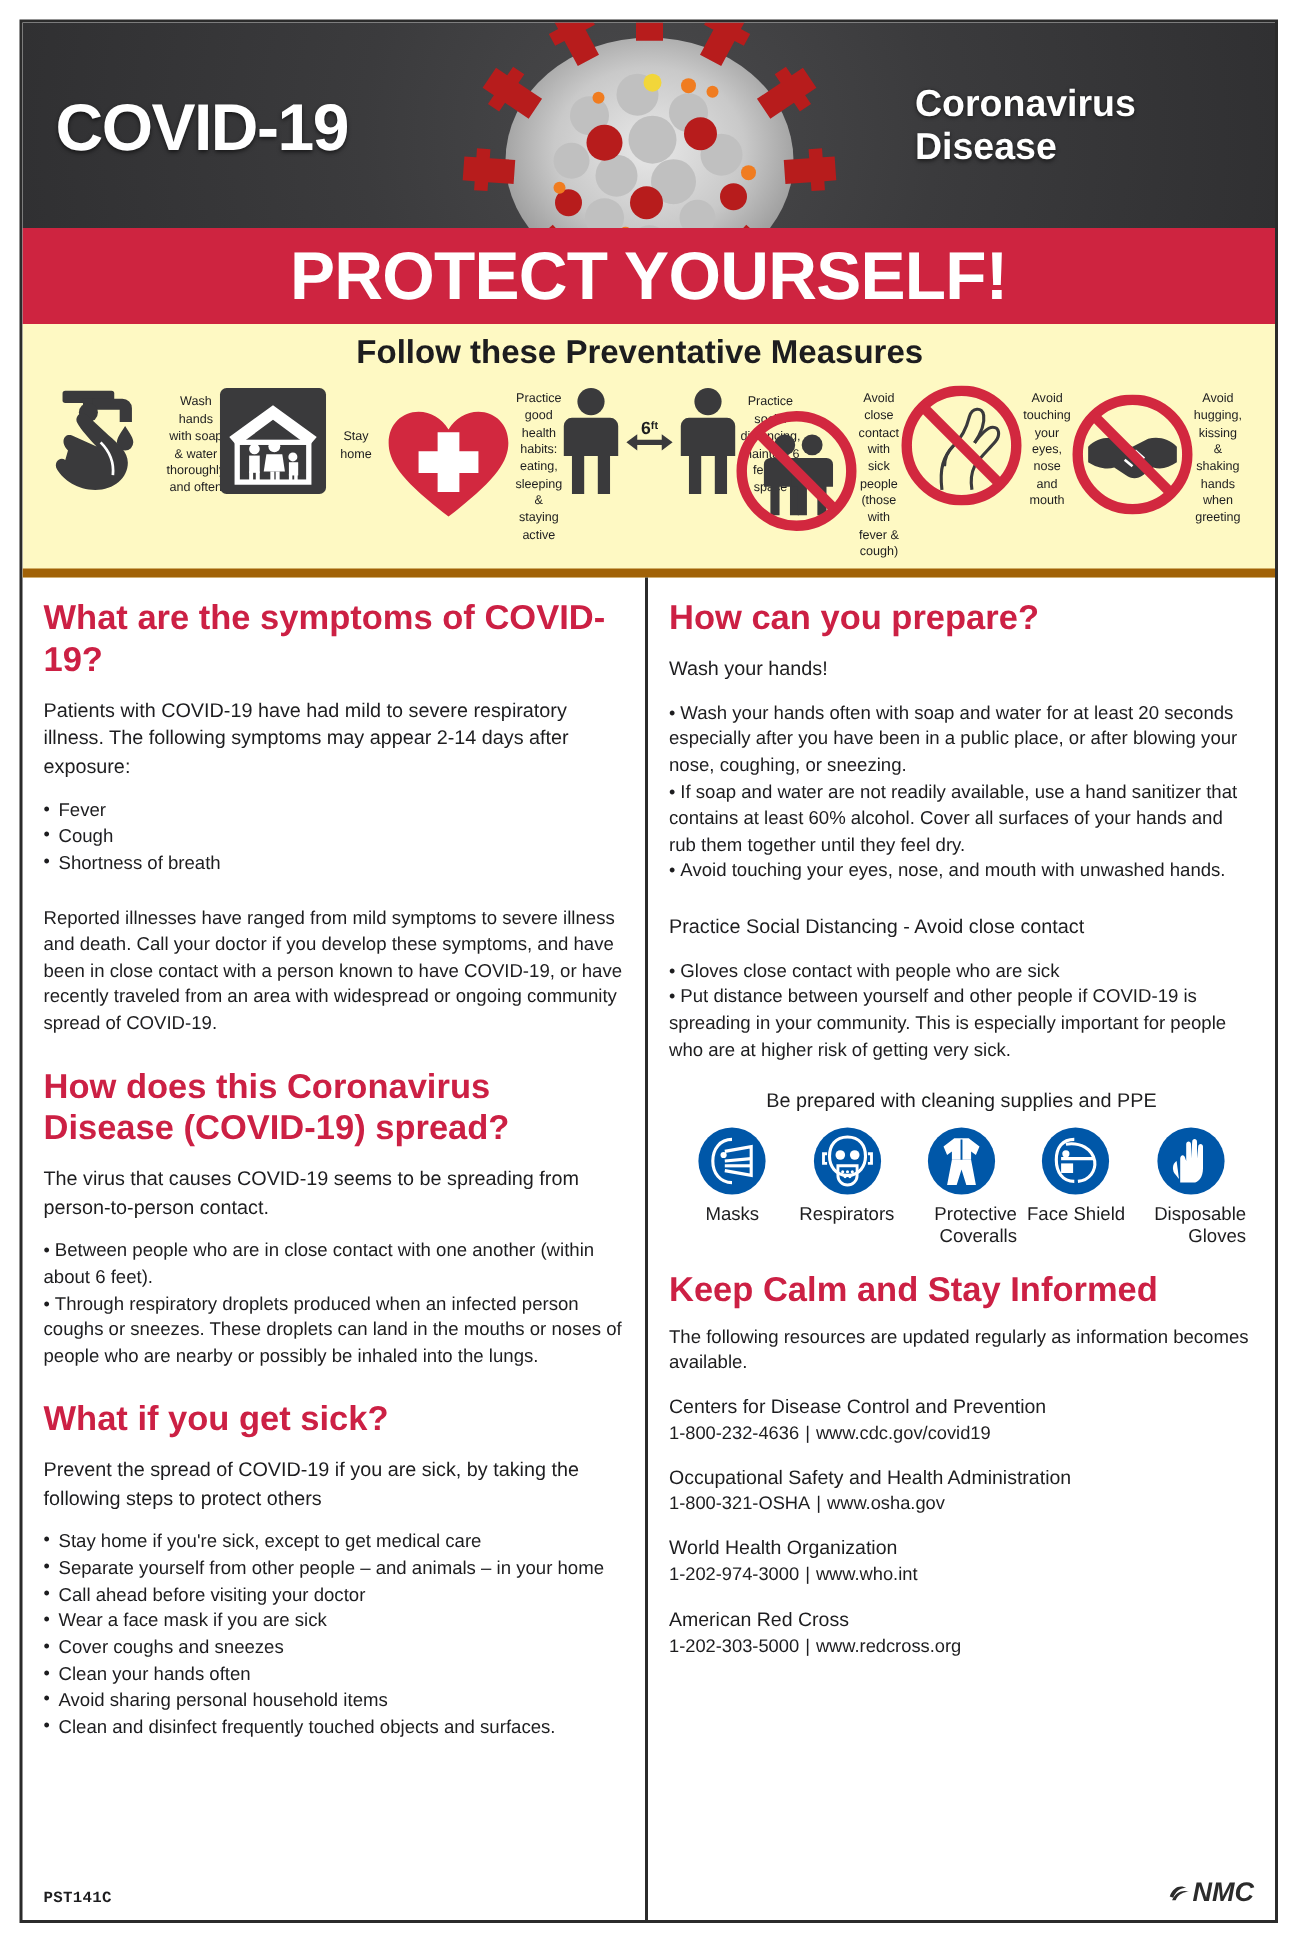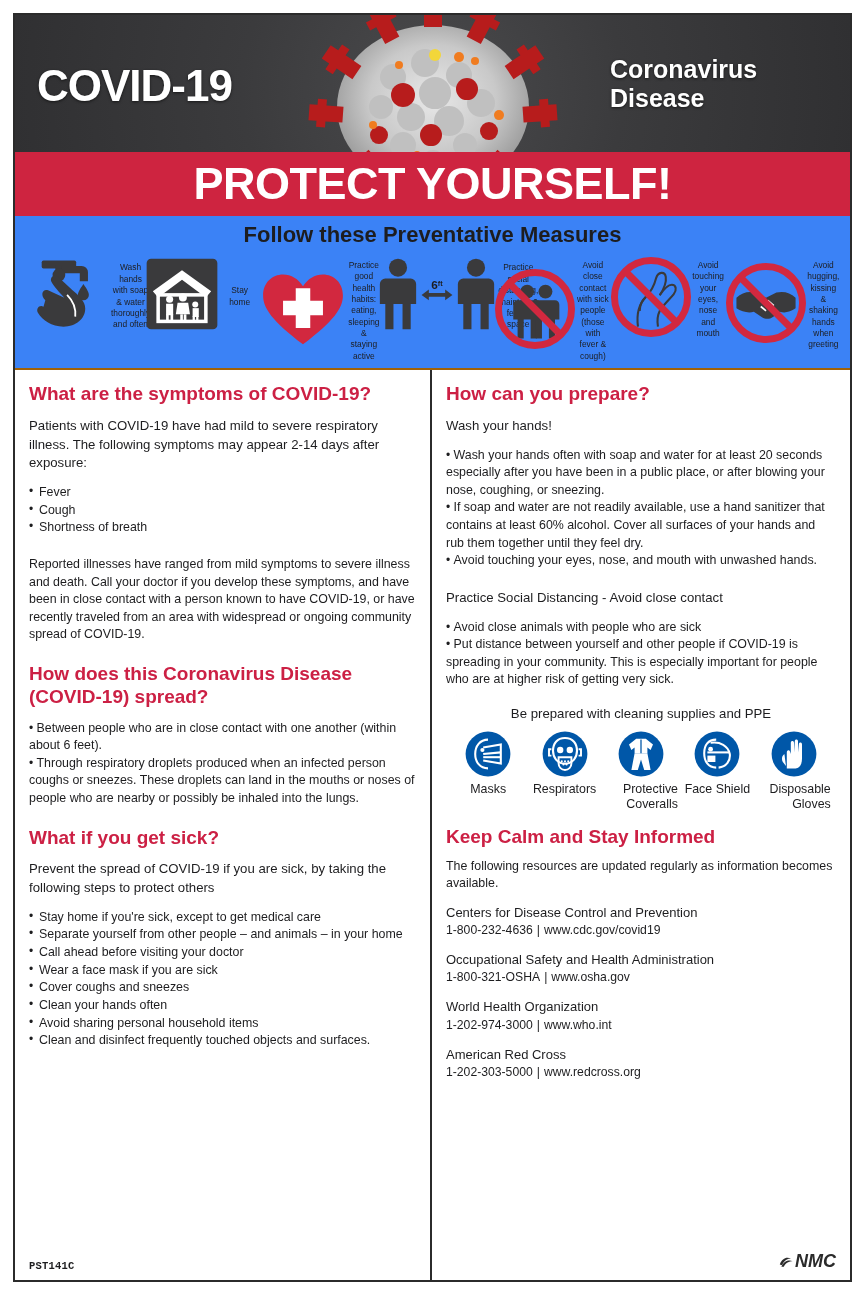--- a/index.html
+++ b/index.html
@@ -72,23 +72,23 @@
   .banner-text {
     color: #ffffff;
     font-size: 45px;
     font-weight: bold;
     letter-spacing: -0.5px;
   }
 
   
   .measures {
     flex: none;
-    padding: 6px 8px 6px 8px;
-    background: #3b82f6;
-    border-bottom: 2px solid #a16207;
+    padding: 6px 20px 6px 8px;
+    background: #fef9c3;
+    border-bottom: 6px solid #a16207;
   }
   .measures-title {
     text-align: center;
     font-size: 22px;
     font-weight: bold;
     color: #1d1d1f;
     margin-bottom: 7px;
   }
   .icon-row {
     display: flex;
@@ -123,21 +123,21 @@
   }
   .col {
     padding: 13px 14px 4px 14px;
     display: flex; flex-direction: column;
   }
   .col-left { width: 417px; border-right: 2px solid #2b2b2b; }
   .col-right { flex: 1; }
 
   h2.sec {
     color: #cc2044;
-    font-size: 19px;
+    font-size: 23px;
     font-weight: bold;
     line-height: 1.2;
     margin-bottom: 11px;
   }
   h2.sec.tight { margin-bottom: 9px; }
   p.body {
     font-size: 12.4px;
     line-height: 1.42;
     color: #1d1d1f;
     margin-bottom: 11px;
@@ -434,20 +434,21 @@
       <ul class="bul">
         <li>Fever</li>
         <li>Cough</li>
         <li>Shortness of breath</li>
       </ul>
       <div class="spacer-sm"></div>
       <p class="body">Reported illnesses have ranged from mild symptoms to severe illness and death. Call your doctor if you develop these symptoms, and have been in close contact with a person known to have COVID-19, or have recently traveled from an area with widespread or ongoing community spread of COVID-19.</p>
 
       <div class="spacer-sm"></div>
       <h2 class="sec">How does this Coronavirus Disease (COVID-19) spread?</h2>
+      <p class="lead">The virus that causes COVID-19 seems to be spreading from person-to-person contact.</p>
       <ul class="bul flow">
         <li>Between people who are in close contact with one another (within about 6 feet).</li>
         <li>Through respiratory droplets produced when an infected person coughs or sneezes. These droplets can land in the mouths or noses of people who are nearby or possibly be inhaled into the lungs.</li>
       </ul>
 
       <div class="spacer-sm"></div>
       <h2 class="sec">What if you get sick?</h2>
       <p class="lead">Prevent the spread of COVID-19 if you are sick, by taking the following steps to protect others</p>
       <ul class="bul">
         <li>Stay home if you're sick, except to get medical care</li>
@@ -469,21 +470,21 @@
       <h2 class="sec">How can you prepare?</h2>
       <p class="lead">Wash your hands!</p>
       <ul class="bul flow">
         <li>Wash your hands often with soap and water for at least 20 seconds especially after you have been in a public place, or after blowing your nose, coughing, or sneezing.</li>
         <li>If soap and water are not readily available, use a hand sanitizer that contains at least 60% alcohol. Cover all surfaces of your hands and rub them together until they feel dry.</li>
         <li>Avoid touching your eyes, nose, and mouth with unwashed hands.</li>
       </ul>
       <div class="spacer-sm"></div>
       <p class="lead">Practice Social Distancing - Avoid close contact</p>
       <ul class="bul flow">
-        <li>Avoid close animals with people who are sick</li>
+        <li>Gloves close contact with people who are sick</li>
         <li>Put distance between yourself and other people if COVID-19 is spreading in your community. This is especially important for people who are at higher risk of getting very sick.</li>
       </ul>
 
       <div class="ppe-title">Be prepared with cleaning supplies and PPE</div>
       <div class="ppe-row">
 
         <div class="ppe-cell">
           <svg width="48" height="48" viewBox="0 0 60 60">
             <circle cx="30" cy="30" r="28" fill="#0057a8"></circle>
             <g fill="none" stroke="#fff" stroke-width="2.6">

